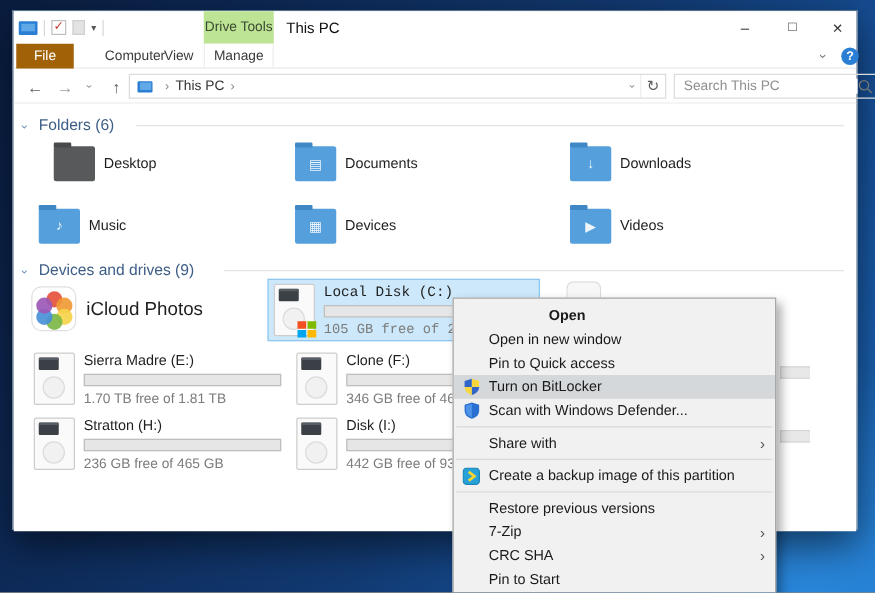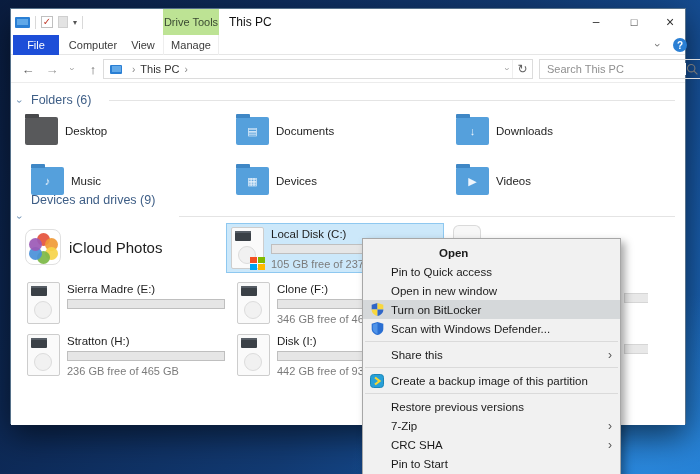--- a/index.html
+++ b/index.html
@@ -30,22 +30,22 @@
   .winbtn{ position:absolute; top:0; height:26px; display:flex; align-items:center; justify-content:center;
            color:#333; cursor:default; }
   .btn-min{ left:568px; width:34px; font-size:12px; }
   .btn-max{ left:606px; width:34px; font-size:11px; }
   .btn-close{ left:644px; width:30px; font-size:14px; }
   
   .tabrow{ position:absolute; left:0; top:26px; width:100%; height:20px; background:#fff;
            border-bottom:1px solid #e6e6e6; }
   .rtab{ position:absolute; top:0; height:20px; display:flex; align-items:center; justify-content:center;
          font-size:11px; color:#3b3b3b; }
-  .rtab.file{ left:2px; width:46px; background:#1d4ed8; color:#fff; }
-  .rtab.computer{ left:52px; width:60px; }
+  .rtab.file{ left:2px; width:46px; background:#a16207; color:#fff; }
+  .rtab.computer{ left:67px; width:60px; }
   .rtab.view{ left:112px; width:40px; }
   .rtab.manage{ left:152px; width:56px; border-left:1px solid #eee; border-right:1px solid #eee; }
   .ribbon-collapse{ position:absolute; left:645px; top:4px; font-size:11px; color:#777;
                     transform:rotate(90deg); }
   .help-circle{ position:absolute; left:662px; top:3px; width:14px; height:14px; border-radius:50%;
                 background:#2a7fd4; color:#fff; font-size:10px; font-weight:bold;
                 display:flex; align-items:center; justify-content:center; }
   
   .addrrow{ position:absolute; left:0; top:46px; width:100%; height:28px; background:#fff;
             border-bottom:1px solid #ececec; }
@@ -181,21 +181,21 @@
         </span>
       </div>
     </div>
 
     <div class="content">
 
       <div class="grp-chev" style="left:7px; top:13px;">›</div>
       <div class="grp-head" style="left:20px; top:10px;">Folders (6)</div>
       <div class="grp-line" style="left:98px; top:17px; width:566px;"></div>
 
-      <div class="ftile" style="left:6px; top:32px;">
+      <div class="ftile" style="left:24px; top:32px;">
         <span class="ficon desktop">
             <span class="glyph"></span>
           </span>
         <span class="flabel">Desktop</span>
       </div>
       <div class="ftile" style="left:217px; top:32px;">
         <span class="ficon">
             <span class="glyph">▤</span>
           </span>
         <span class="flabel">Documents</span>
@@ -219,36 +219,36 @@
         <span class="flabel">Devices</span>
       </div>
       <div class="ftile" style="left:437px; top:82px;">
         <span class="ficon">
             <span class="glyph">▶</span>
           </span>
         <span class="flabel">Videos</span>
       </div>
 
       <div class="grp-chev" style="left:7px; top:129px;">›</div>
-      <div class="grp-head" style="left:20px; top:110px;">Devices and drives (9)</div>
+      <div class="grp-head" style="left:20px; top:126px;">Devices and drives (9)</div>
       <div class="grp-line" style="left:168px; top:133px; width:496px;"></div>
 
       <div class="dtile" style="left:12px; top:144px; height:44px;">
         <span class="icloud-ic">
           <span class="petal" style="left:11px; top:3px;  background:#e5533c;"></span>
           <span class="petal" style="left:19px; top:8px;  background:#f09a36;"></span>
           <span class="petal" style="left:19px; top:17px; background:#f6d44a;"></span>
           <span class="petal" style="left:11px; top:21px; background:#7cb847;"></span>
           <span class="petal" style="left:3px;  top:17px; background:#4a90d9;"></span>
           <span class="petal" style="left:3px;  top:8px;  background:#9b59b6;"></span>
         </span>
         <span class="ilabel">iCloud Photos</span>
       </div>
 
-      <div class="dtile sel-tile" style="left:215px; top:140px; width:218px;">
+      <div class="dtile sel-tile" style="left:203px; top:140px; width:218px;font-family:Liberation Mono, monospace;">
         <span class="hdd">
           <span class="label"></span>
             <span class="platter"></span>
           <span class="winflag">
               <span></span>
               <span></span>
               <span></span>
               <span></span>
             </span>
         </span>
@@ -257,20 +257,21 @@
         <span class="dfree">105 GB free of 237 GB</span>
       </div>
 
       <div class="dtile" style="left:12px; top:196px;">
         <span class="hdd">
             <span class="label"></span>
             <span class="platter"></span>
           </span>
         <span class="dname">Sierra Madre (E:)</span>
         <span class="dbar"><span class="fill" style="width: 9%;"></span></span>
+        <span class="dfree">1.70 TB free of 1.81 TB</span>
       </div>
       <div class="dtile" style="left:222px; top:196px;">
         <span class="hdd">
             <span class="label"></span>
             <span class="platter"></span>
           </span>
         <span class="dname">Clone (F:)</span>
         <span class="dbar"><span class="fill" style="width: 27%;"></span></span>
         <span class="dfree">346 GB free of 465 GB</span>
       </div>
@@ -298,24 +299,24 @@
       <div class="frag-bar" style="left:613px; top:210px;"></div>
       <div class="frag-bar" style="left:613px; top:261px;"></div>
     </div>
   </div>
 
   <div class="menu">
     <div class="mi bold">
         <span>Open</span>
       </div>
     <div class="mi">
+        <span>Open in new window</span>
+      </div>
+    <div class="mi">
         <span>Pin to Quick access</span>
-      </div>
-    <div class="mi">
-        <span>Open in new window</span>
       </div>
     <div class="mi hl">
       <span class="mic">
         <svg width="15" height="15" viewBox="0 0 16 16">
           <path d="M8 1 L1.8 3 V8 H8 Z" fill="#2f66c8"></path>
           <path d="M8 1 L14.2 3 V8 H8 Z" fill="#f8d73e"></path>
           <path d="M1.8 8 H8 V15 C4.6 13.9 1.8 11.6 1.8 8.2 Z" fill="#f8d73e"></path>
           <path d="M8 8 H14.2 V8.2 C14.2 11.6 11.4 13.9 8 15 Z" fill="#2f66c8"></path>
         </svg>
       </span>
@@ -325,21 +326,21 @@
       <span class="mic">
         <svg width="15" height="15" viewBox="0 0 16 16">
           <path d="M8 1 L14.2 3 V8.2 C14.2 11.8 11.5 14 8 15 C4.5 14 1.8 11.8 1.8 8.2 V3 Z" fill="#2a6fd2"></path>
           <path d="M8 2.2 V13.8 C5.2 12.9 3 11 3 8.2 V3.8 Z" fill="#4f93e8"></path>
         </svg>
       </span>
       <span>Scan with Windows Defender...</span>
     </div>
     <div class="msep"></div>
     <div class="mi">
-      <span>Share this</span>
+      <span>Share with</span>
       <span class="sub">›</span>
     </div>
     <div class="msep"></div>
     <div class="mi">
       <span class="mic">
         <svg width="14" height="14" viewBox="0 0 14 14">
           <rect x="0.5" y="0.5" width="13" height="13" rx="3" fill="#28a0d8" stroke="#1b86b8"></rect>
           <polyline points="5,3.5 9.5,7 5,10.5" fill="none" stroke="#f7d631" stroke-width="2.2"></polyline>
         </svg>
       </span>

